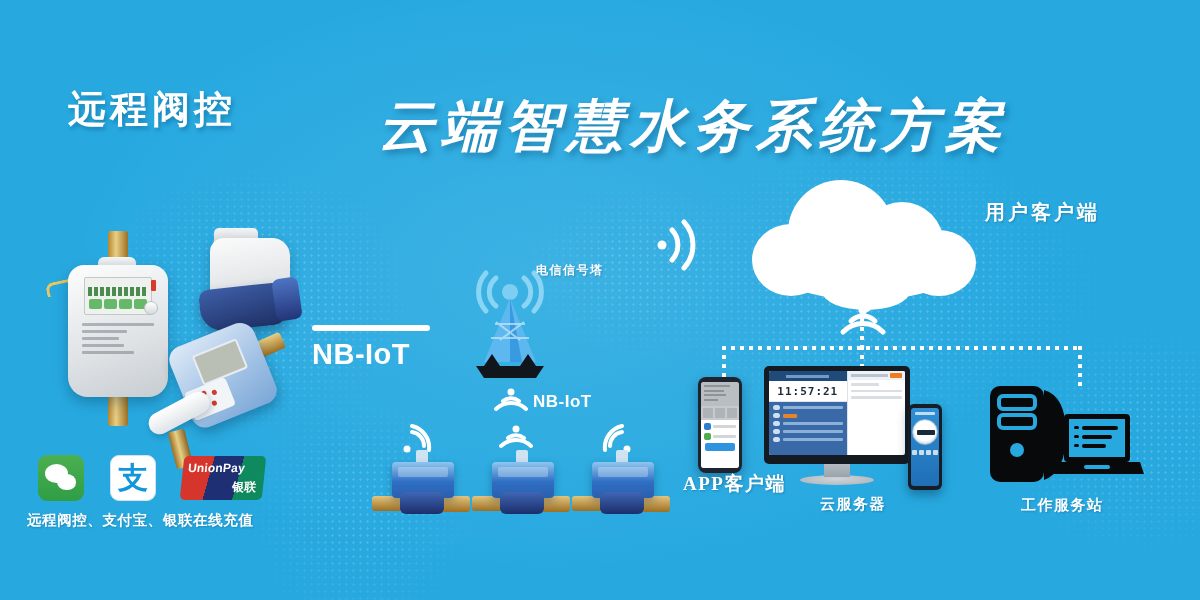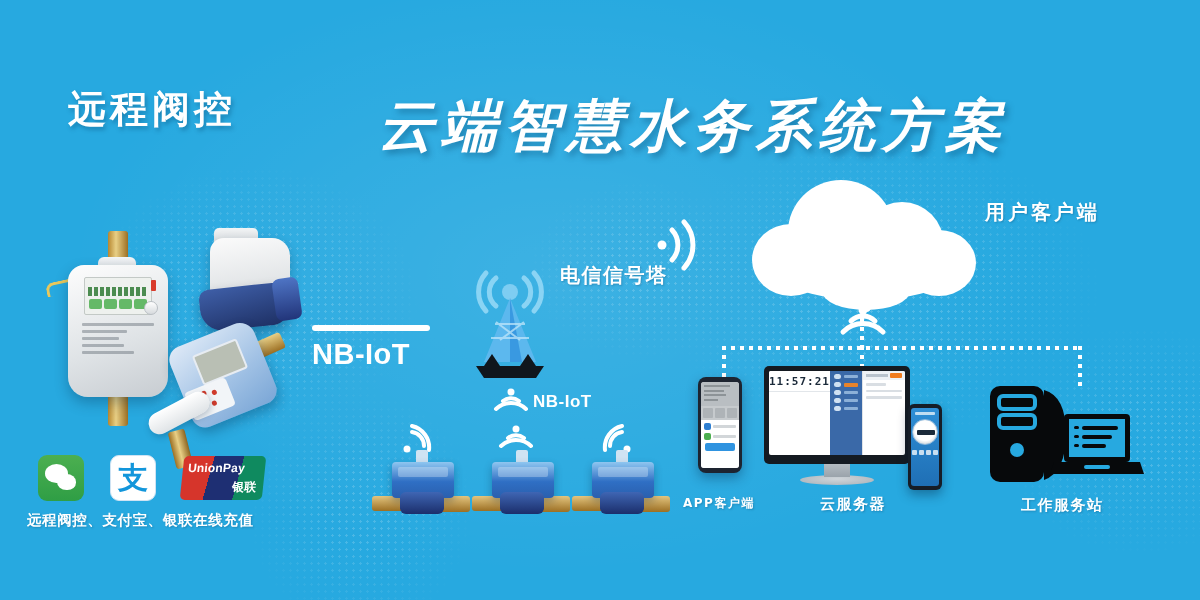--- a/index.html
+++ b/index.html
@@ -86,23 +86,23 @@
     font-family:"Liberation Sans",sans-serif; white-space:nowrap;
   }
 
   
   .lbl {
     position:absolute; color:#fff; font-weight:bold;
     font-family:"DejaVu Sans","Liberation Sans",sans-serif;
     white-space:nowrap; letter-spacing:1.5px;
     text-shadow:1px 1px 2px rgba(0,60,100,.3);
   }
-  .lbl-tower { left:560px; top:262px; font-size:20px; }
+  .lbl-tower { left:536px; top:262px; font-size:12px; }
   .lbl-cloudsrv { left:985px; top:199px; font-size:20px; letter-spacing:3px; }
-  .lbl-app   { left:683px; top:495px; font-size:12px; }
+  .lbl-app   { left:683px; top:471px; font-size:19px;font-family:Liberation Serif, serif; }
   .lbl-user  { left:820px; top:495px; font-size:15px; }
   .lbl-work  { left:1021px; top:496px; font-size:15px; }
   .lbl-pay   { left:27px;  top:511px; font-size:14.5px; letter-spacing:.6px; }
 
   
   .cloud { position:absolute; left:752px; top:172px; width:224px; height:128px; }
   .cloud .body { position:absolute; inset:0; }
   .cloud .body i {
     position:absolute; background:#fff; border-radius:50%;
   }
@@ -358,21 +358,21 @@
   .pa-row .tx { flex:1; height:3px; background:#d2d6d9; border-radius:1px; }
   .pa-btn { height:8px; margin:2px 1px 0; background:#2f93e0; border-radius:2px; }
 
   
   .monitor { position:absolute; left:764px; top:366px; width:146px; height:124px; }
   .mon-frame {
     position:absolute; left:0; top:0; width:146px; height:98px;
     background:#141a21; border-radius:5px; padding:5px 5px 9px;
   }
   .mon-scr { width:100%; height:100%; background:#fff; border-radius:2px; overflow:hidden; display:flex; }
-  .mon-left { flex:0 0 57%; display:flex; }
+  .mon-left { flex:0 0 57%; display:flex; flex-direction:column; }
   .mon-bar { height:10px; background:#1f4a7a; }
   .mon-bar i { display:block; margin:4px auto 0; width:56%; height:2.5px; background:#6f9cc7; }
   .mon-clock {
     height:21px; background:#fff; display:flex; align-items:center; justify-content:center;
     color:#1b2a3a; font-size:11px; font-weight:bold; letter-spacing:1px;
     font-family:"DejaVu Sans Mono","Liberation Mono",monospace;
     border-bottom:1px solid #e2e6ea;
   }
   .mon-panel { flex:1; background:#3a69a8; padding:3px 4px; }
   .mon-item { display:flex; align-items:center; gap:3px; margin-bottom:3px; }

